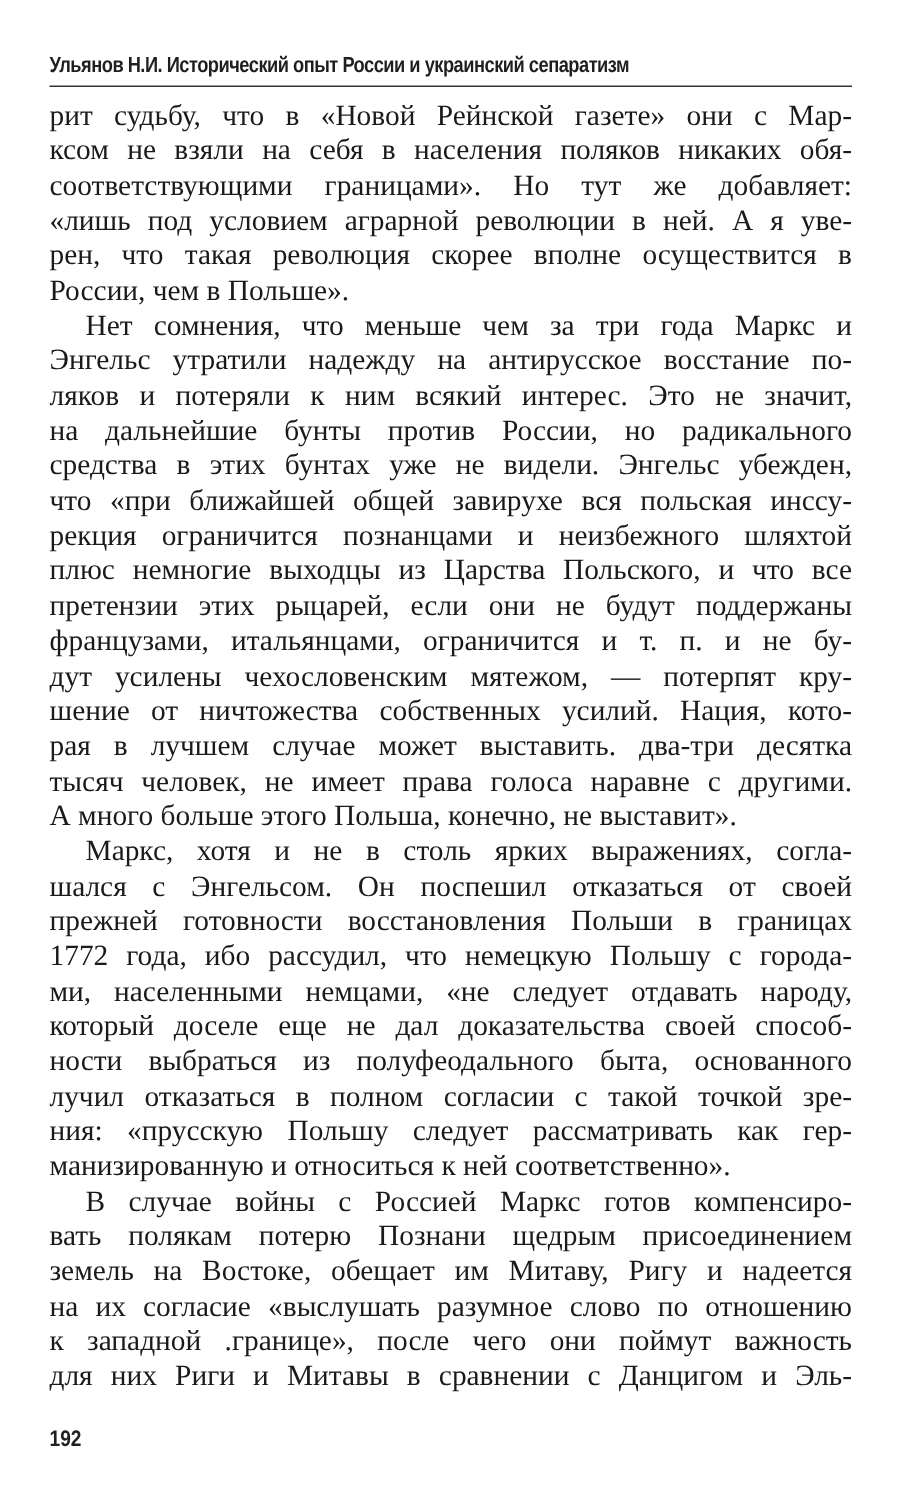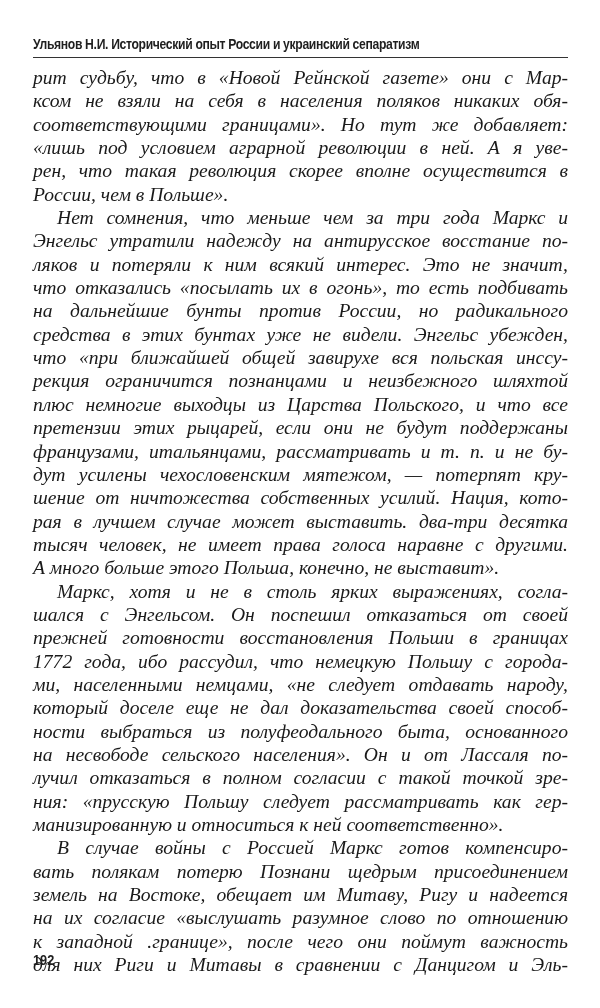--- a/index.html
+++ b/index.html
@@ -45,21 +45,20 @@
     font-size: 19.6px;
     line-height: 23.35px;
     color: #1a1a1a;
   }
   .line {
     display: block;
     white-space: nowrap;
     text-align: justify;
     text-align-last: justify;
     height: 23.35px;
-    font-style: italic;
   }
   .line.last {
     text-align-last: left;
   }
   .line.indent {
     padding-left: 24px;
   }
   .folio {
     position: absolute;
     left: 33px;
@@ -86,44 +85,42 @@
     <span class="line">соответствующими границами». Но тут же добавляет:</span>
     <span class="line">«лишь под условием аграрной революции в ней. А я уве-</span>
     <span class="line">рен, что такая революция скорее вполне осуществится в</span>
     <span class="line last">России, чем в Польше».</span>
   </div>
 
   <div>
     <span class="line indent">Нет сомнения, что меньше чем за три года Маркс и</span>
     <span class="line">Энгельс утратили надежду на антирусское восстание по-</span>
     <span class="line">ляков и потеряли к ним всякий интерес. Это не значит,</span>
-    <span class="line">что отказались «посылать их в огонь», то есть подбивать</span>
     <span class="line">на дальнейшие бунты против России, но радикального</span>
     <span class="line">средства в этих бунтах уже не видели. Энгельс убежден,</span>
     <span class="line">что «при ближайшей общей завирухе вся польская инссу-</span>
     <span class="line">рекция ограничится познанцами и неизбежного шляхтой</span>
     <span class="line">плюс немногие выходцы из Царства Польского, и что все</span>
     <span class="line">претензии этих рыцарей, если они не будут поддержаны</span>
-    <span class="line">французами, итальянцами, рассматривать и т. п. и не бу-</span>
+    <span class="line">французами, итальянцами, ограничится и т. п. и не бу-</span>
     <span class="line">дут усилены чехословенским мятежом, — потерпят кру-</span>
     <span class="line">шение от ничтожества собственных усилий. Нация, кото-</span>
     <span class="line">рая в лучшем случае может выставить. два-три десятка</span>
     <span class="line">тысяч человек, не имеет права голоса наравне с другими.</span>
     <span class="line last">А много больше этого Польша, конечно, не выставит».</span>
   </div>
 
   <div>
     <span class="line indent">Маркс, хотя и не в столь ярких выражениях, согла-</span>
     <span class="line">шался с Энгельсом. Он поспешил отказаться от своей</span>
     <span class="line">прежней готовности восстановления Польши в границах</span>
     <span class="line">1772 года, ибо рассудил, что немецкую Польшу с города-</span>
     <span class="line">ми, населенными немцами, «не следует отдавать народу,</span>
     <span class="line">который доселе еще не дал доказательства своей способ-</span>
     <span class="line">ности выбраться из полуфеодального быта, основанного</span>
-    <span class="line">на несвободе сельского населения». Он и от Лассаля по-</span>
     <span class="line">лучил отказаться в полном согласии с такой точкой зре-</span>
     <span class="line">ния: «прусскую Польшу следует рассматривать как гер-</span>
     <span class="line last">манизированную и относиться к ней соответственно».</span>
   </div>
 
   <div>
     <span class="line indent">В случае войны с Россией Маркс готов компенсиро-</span>
     <span class="line">вать полякам потерю Познани щедрым присоединением</span>
     <span class="line">земель на Востоке, обещает им Митаву, Ригу и надеется</span>
     <span class="line">на их согласие «выслушать разумное слово по отношению</span>

